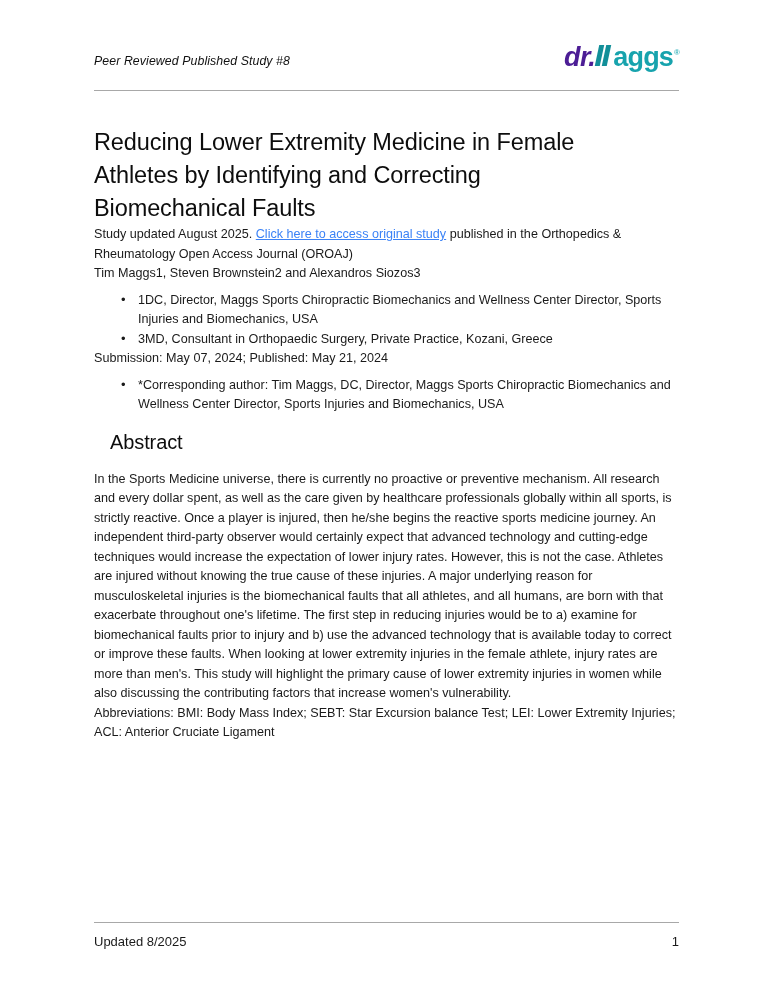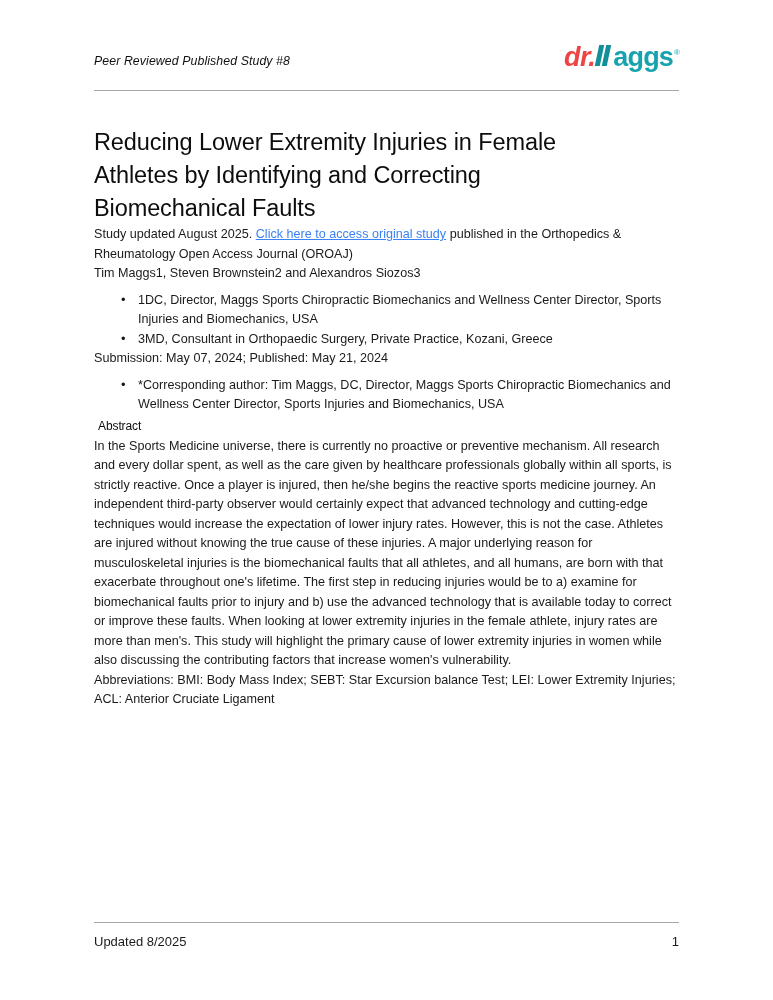--- a/index.html
+++ b/index.html
@@ -48,21 +48,21 @@
     position: relative;
     padding-top: 0px;
     display: flex;
     align-items: baseline;
     line-height: 1;
   }
   .logo-dr {
     font-size: 27px;
     font-weight: bold;
     font-style: italic;
-    color: #ef4444;
+    color: #4c1d95;
     letter-spacing: -0.6px;
   }
   .logo-bars {
     display: inline-block;
     position: relative;
     width: 17px;
     height: 21px;
     margin-left: 1px;
     transform: skewX(-12deg);
     vertical-align: baseline;
@@ -147,22 +147,22 @@
   ul.bullets li::before {
     content: "\2022";
     position: absolute;
     left: 27px;
     top: -1px;
     font-size: 13px;
     color: #1a1a1a;
   }
 
   h2.abstract-heading {
-    margin: 4px;
-    font-size: 12px;
+    margin: 16px;
+    font-size: 20px;
     font-weight: normal;
     color: #0d0d0d;
     letter-spacing: -0.1px;
   }
 
   .abstract-body {
     text-align: left;
   }
 
   
@@ -196,21 +196,21 @@
         <i></i>
           <i></i>
       </span>
       <span class="logo-maggs">aggs</span>
       <span class="logo-reg">®</span>
     </div>
   </div>
 
   <div class="content">
 
-    <h1 class="title">Reducing Lower Extremity Injuries in Female Athletes by Identifying and Correcting Biomechanical Faults</h1>
+    <h1 class="title">Reducing Lower Extremity Medicine in Female Athletes by Identifying and Correcting Biomechanical Faults</h1>
 
     <p class="para mt-update">
       <span>Study updated August 2025. </span><a class="link" href="#">Click here to access original study</a><span> published in the Orthopedics &amp; Rheumatology Open Access Journal (OROAJ)</span>
     </p>
 
     <p class="para mt-authors">Tim Maggs1, Steven Brownstein2 and Alexandros Siozos3</p>
 
     <ul class="bullets">
       <li>1DC, Director, Maggs Sports Chiropractic Biomechanics and Wellness Center Director, Sports Injuries and Biomechanics, USA</li>
       <li>3MD, Consultant in Orthopaedic Surgery, Private Practice, Kozani, Greece</li>

